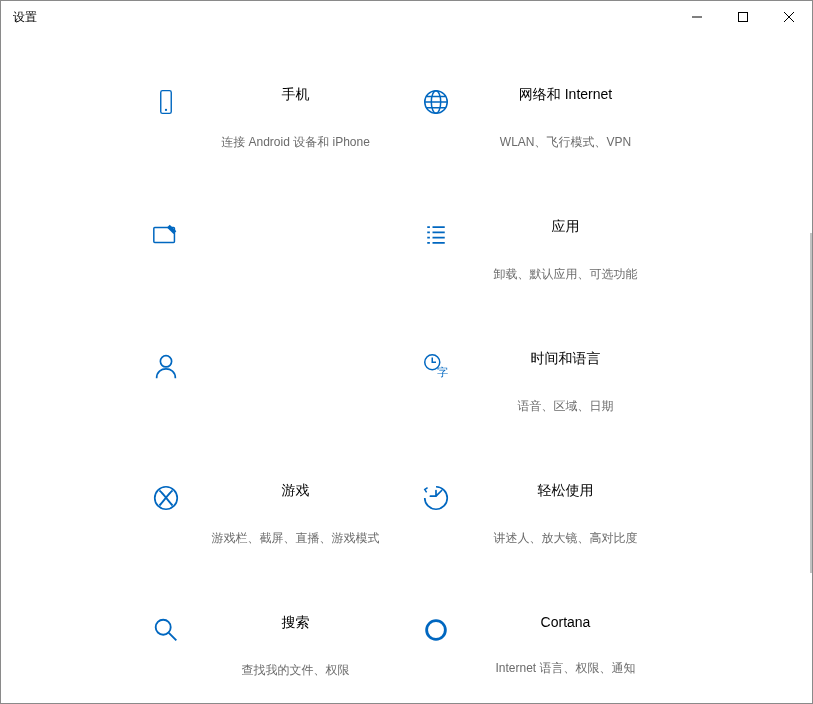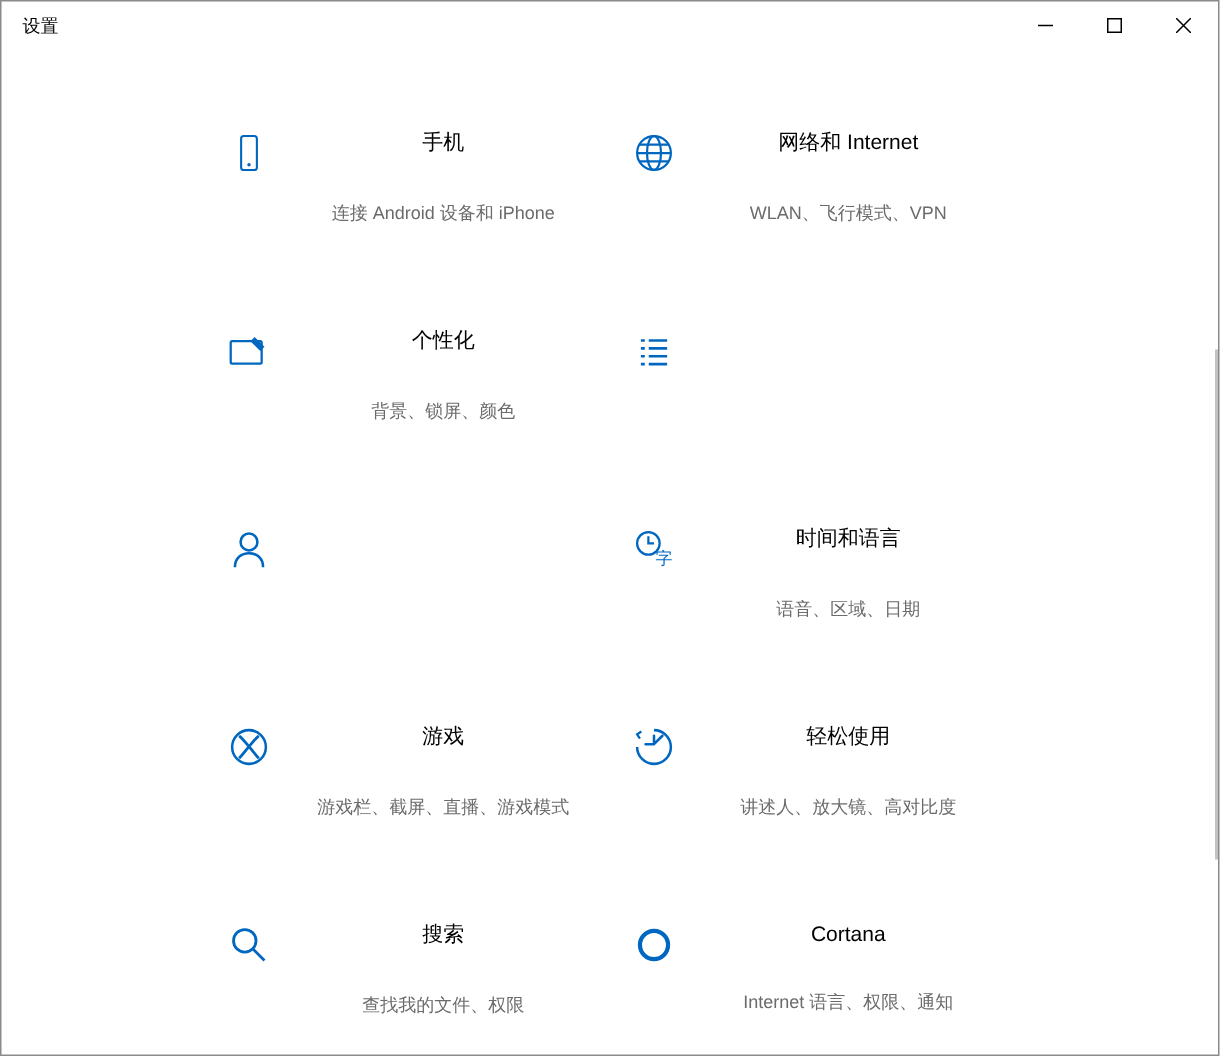--- a/index.html
+++ b/index.html
@@ -9,21 +9,22 @@
     font-size: 12px;
     background: #ffffff;
     border: 1px solid #8a8a8a;
     position: relative;
   }
   .titlebar {
     height: 32px;
     display: flex;
     align-items: center;
     justify-content: space-between;
-    padding-left: 14px;
+    padding-left: 0;
+    margin-left: 12px;
   }
   .titlebar .title {
     font-size: 12px;
     color: #000;
   }
   .win-buttons {
     display: flex;
     height: 100%;
   }
   .win-btn {
@@ -152,31 +153,31 @@
       </div>
     </div>
 
     <div class="tile">
       <div class="ico">
         <svg width="30" height="30" viewBox="0 0 32 32" fill="none" stroke="#0067c0" stroke-width="1.6">
             <rect x="3" y="9" width="22" height="16" rx="1"></rect>
             <path d="M20 6 L27 13 L24 16 L17 9 Z" fill="#0067c0" stroke="none"></path>
           </svg>
       </div>
-      <div class="txt">
-        <div class="t-title">个性化</div>
-        <div class="t-sub">背景、锁屏、颜色</div>
-      </div>
     </div>
 
     <div class="tile">
       <div class="ico">
         <svg width="28" height="28" viewBox="0 0 32 32" fill="none" stroke="#0067c0" stroke-width="2">
             <path d="M6 8 H9 M12 8 H26 M6 14 H9 M12 14 H26 M6 20 H9 M12 20 H26 M6 26 H9 M12 26 H26"></path>
           </svg>
+      </div>
+      <div class="txt">
+        <div class="t-title">应用</div>
+        <div class="t-sub">卸载、默认应用、可选功能</div>
       </div>
     </div>
 
     <div class="tile">
       <div class="ico">
         <svg width="30" height="30" viewBox="0 0 32 32" fill="none" stroke="#0067c0" stroke-width="1.8">
             <circle cx="16" cy="11" r="6"></circle>
             <path d="M6 29 C6 22 11 19 16 19 C21 19 26 22 26 29"></path>
           </svg>
       </div>

